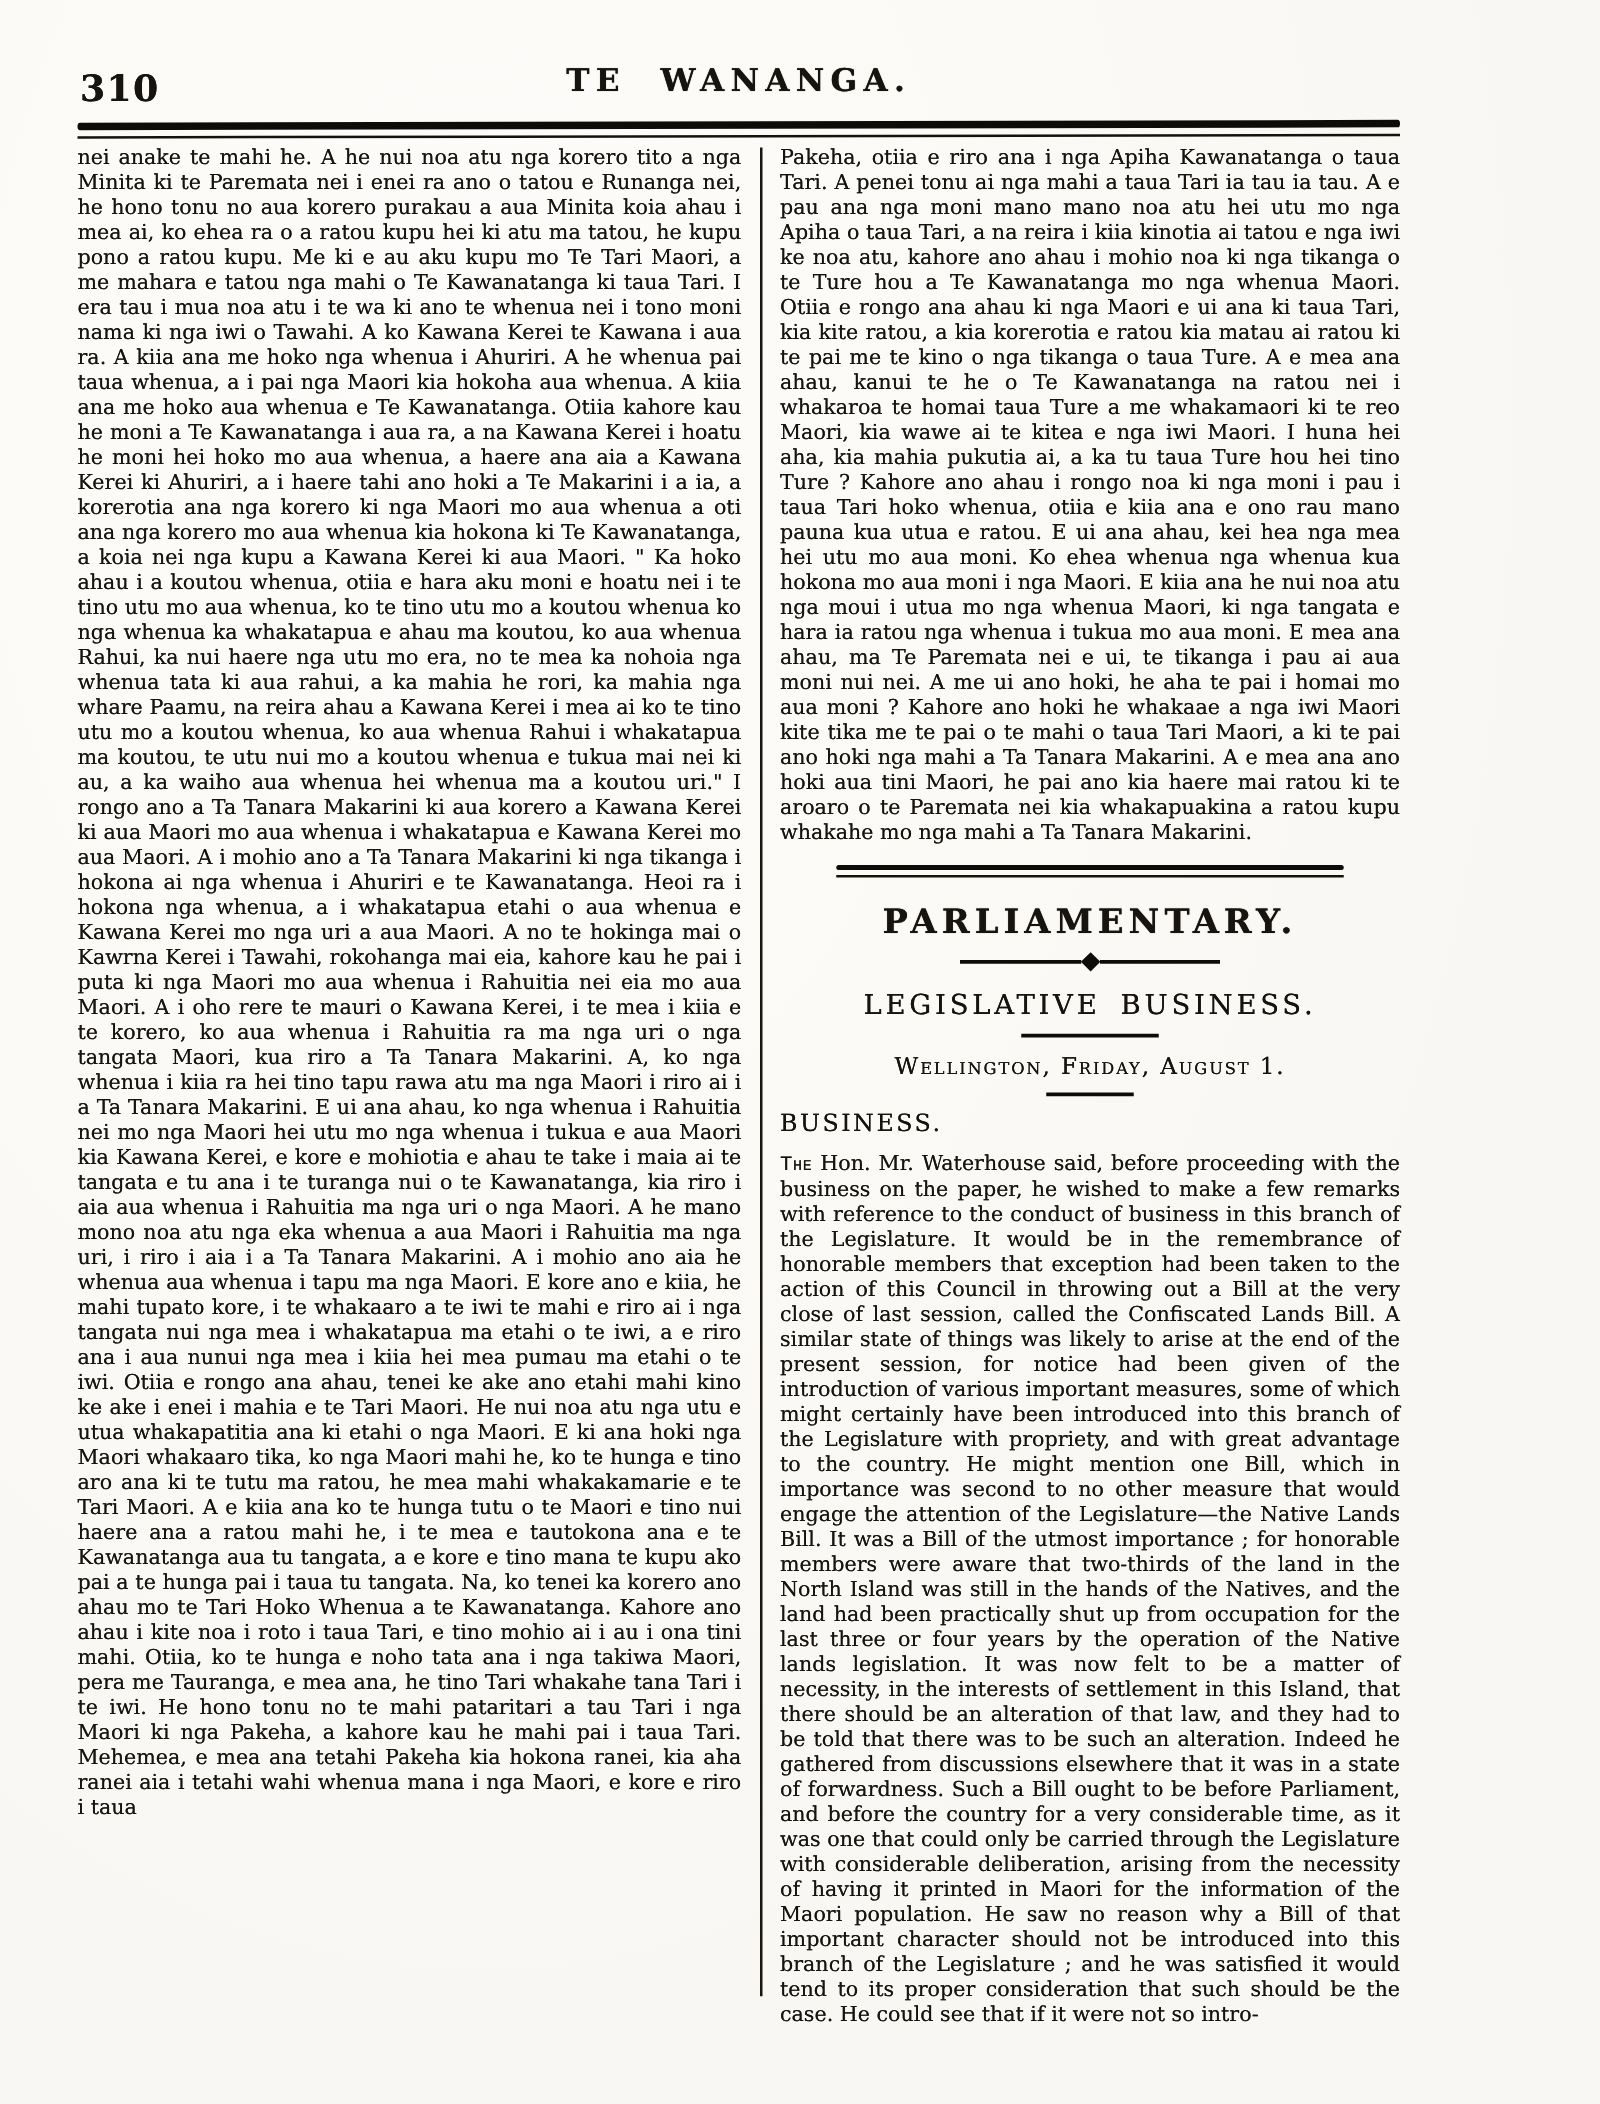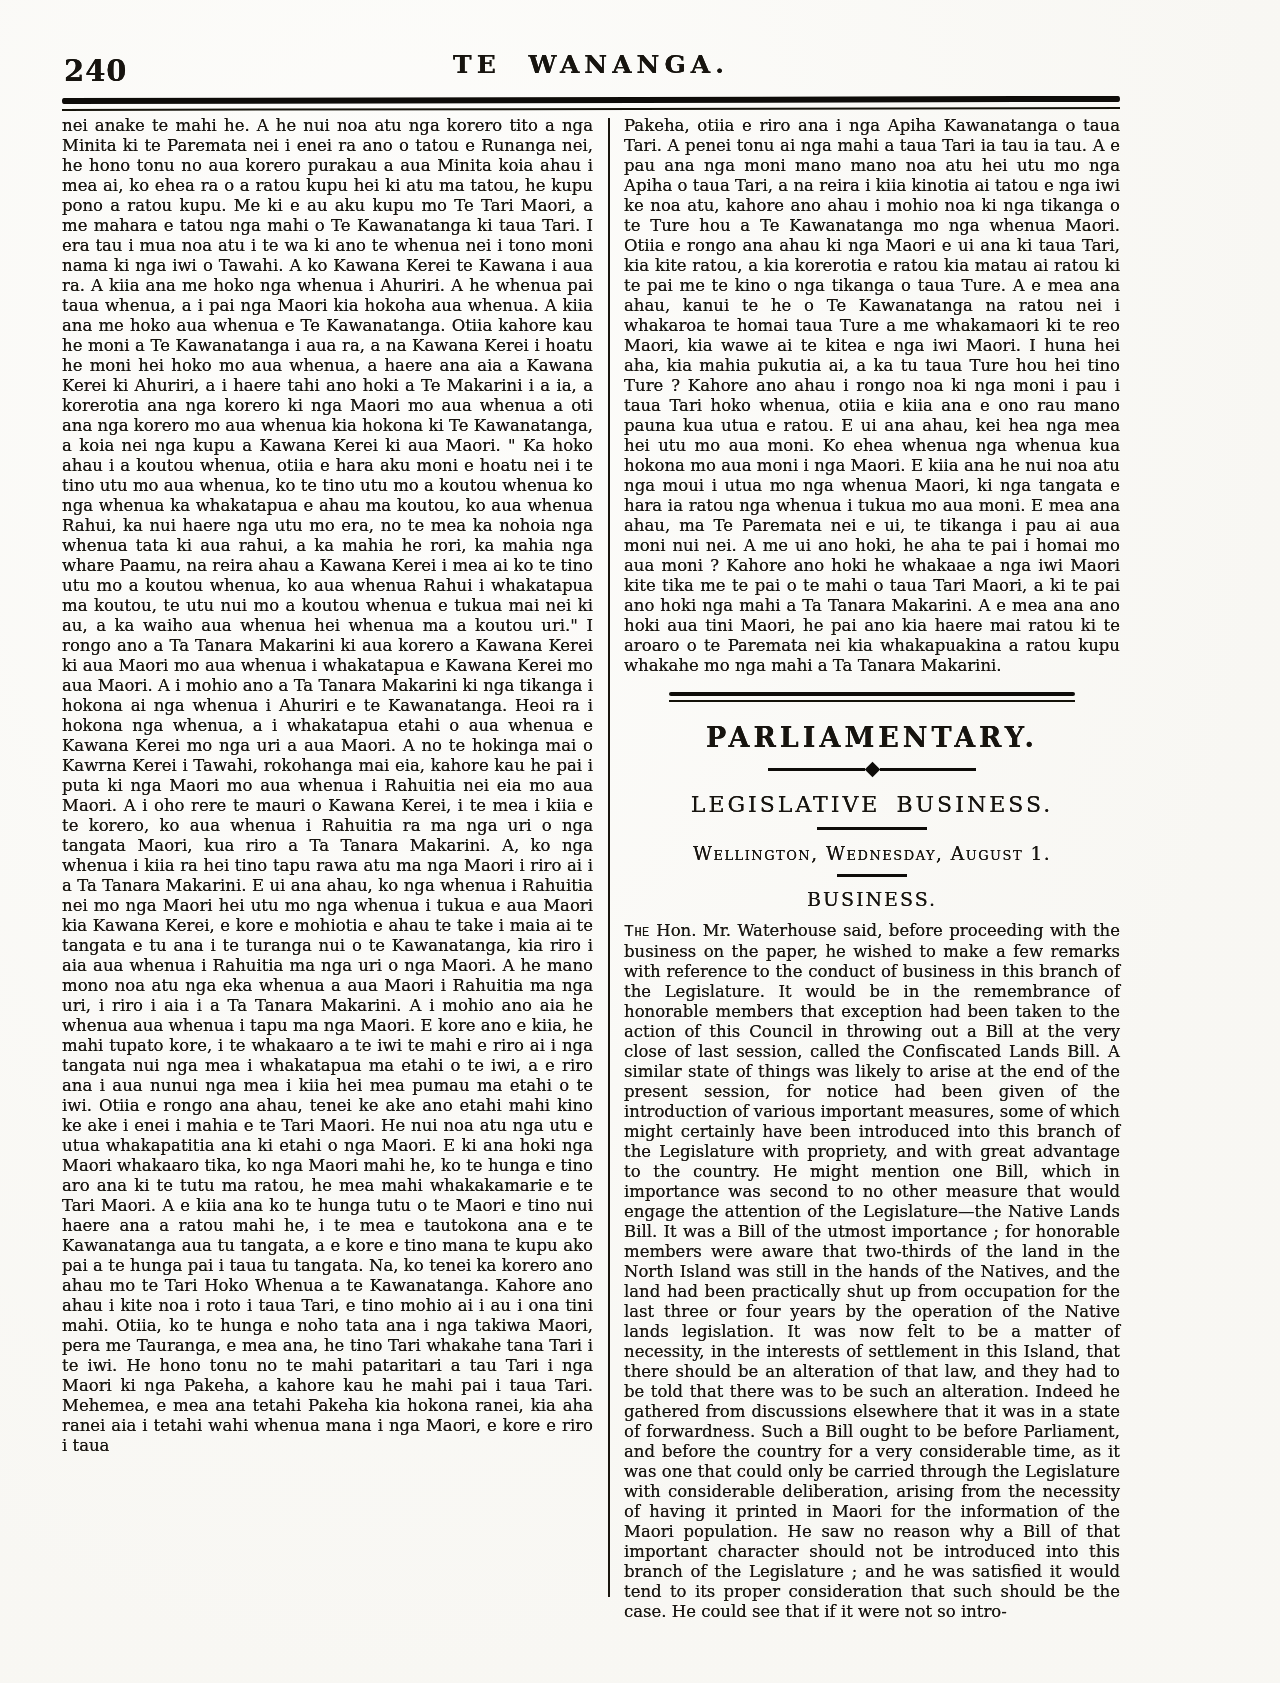--- a/index.html
+++ b/index.html
@@ -164,41 +164,41 @@
     text-shadow: 0 0 0.4px currentColor;
   }
   .dateline-rule {
     margin: 10px auto 0 auto;
     width: 70px;
     height: 2.5px;
     background: #0e0c09;
   }
   .sub-heading {
     margin-top: 12px;
-    text-align: center;
+    text-align: left;
     font-size: 19px;
     letter-spacing: 2px;
     text-shadow: 0 0 0.4px currentColor;
   }
   .body-text {
     margin-top: 12px;
   }
   .lead-caps {
     font-variant: small-caps;
     letter-spacing: 0.5px;
     font-family: Liberation Mono, monospace;
   }
 </style>
 </head>
 <body>
 
 <div class="page">
 
   <div class="header">
-    <div class="page-number">240</div>
+    <div class="page-number">310</div>
     <div class="masthead">TE WANANGA.</div>
   </div>
 
   <div class="header-rules">
     <div class="rule-thick"></div>
     <div class="rule-thin"></div>
   </div>
 
   <div class="content">
 
@@ -220,21 +220,21 @@
 
       <div class="diamond-rule">
         <div class="line"></div>
         <div class="diamond"></div>
         <div class="line"></div>
       </div>
 
       <div class="section-subtitle">LEGISLATIVE BUSINESS.</div>
       <div class="subtitle-rule"></div>
 
-      <div class="dateline">Wellington, Wednesday, August 1.</div>
+      <div class="dateline">Wellington, Friday, August 1.</div>
       <div class="dateline-rule"></div>
 
       <div class="sub-heading">BUSINESS.</div>
 
       <div class="body-text">
         <span class="lead-caps">The</span><span> Hon. Mr. Waterhouse said, before proceeding with the business on the paper, he wished to make a few remarks with reference to the conduct of business in this branch of the Legislature.  It would be in the remembrance of honorable members that exception had been taken to the action of this Council in throwing out a Bill at the very close of last session, called the Confiscated Lands Bill.  A similar state of things was likely to arise at the end of the present session, for notice had been given of the introduction of various important measures, some of which might certainly have been introduced into this branch of the Legislature with propriety, and with great advantage to the country.  He might mention one Bill, which in importance was second to no other measure that would engage the attention of the Legislature—the Native Lands Bill.  It was a Bill of the utmost importance ; for honorable members were aware that two-thirds of the land in the North Island was still in the hands of the Natives, and the land had been practically shut up from occupation for the last three or four years by the operation of the Native lands legislation.  It was now felt to be a matter of necessity, in the interests of settlement in this Island, that there should be an alteration of that law, and they had to be told that there was to be such an alteration. Indeed he gathered from discussions elsewhere that it was in a state of forwardness.  Such a Bill ought to be before Parliament, and before the country for a very considerable time, as it was one that could only be carried through the Legislature with considerable deliberation, arising from the necessity of having it printed in Maori for the information of the Maori population.  He saw no reason why a Bill of that important character should not be introduced into this branch of the Legislature ; and he was satisfied it would tend to its proper consideration that such should be the case.  He could see that if it were not so intro-</span>
       </div>
     </div>
 
   </div>

